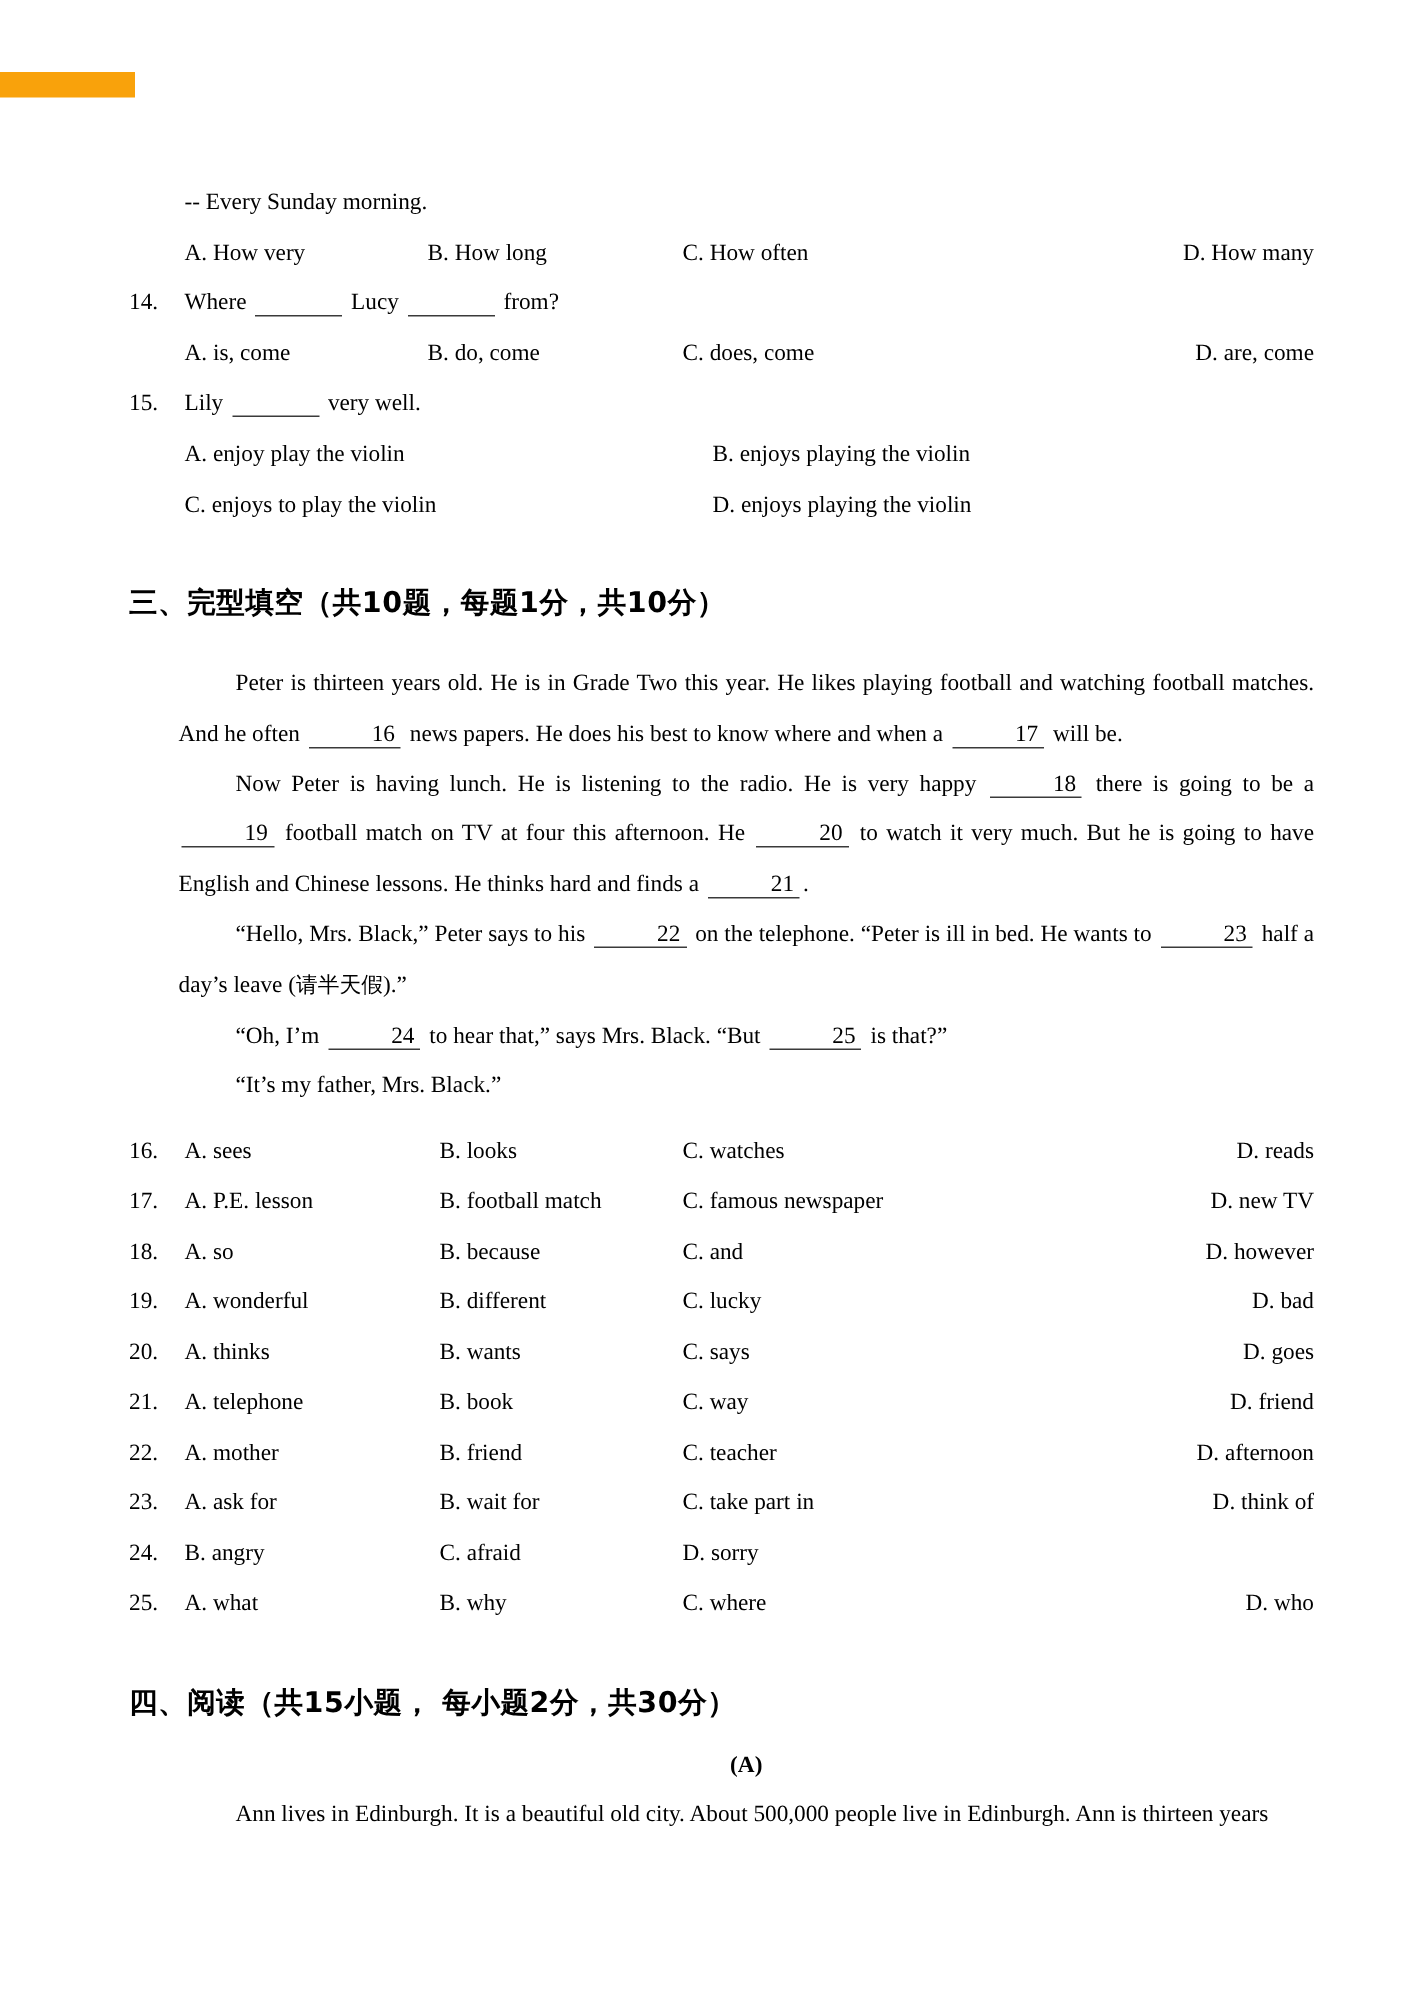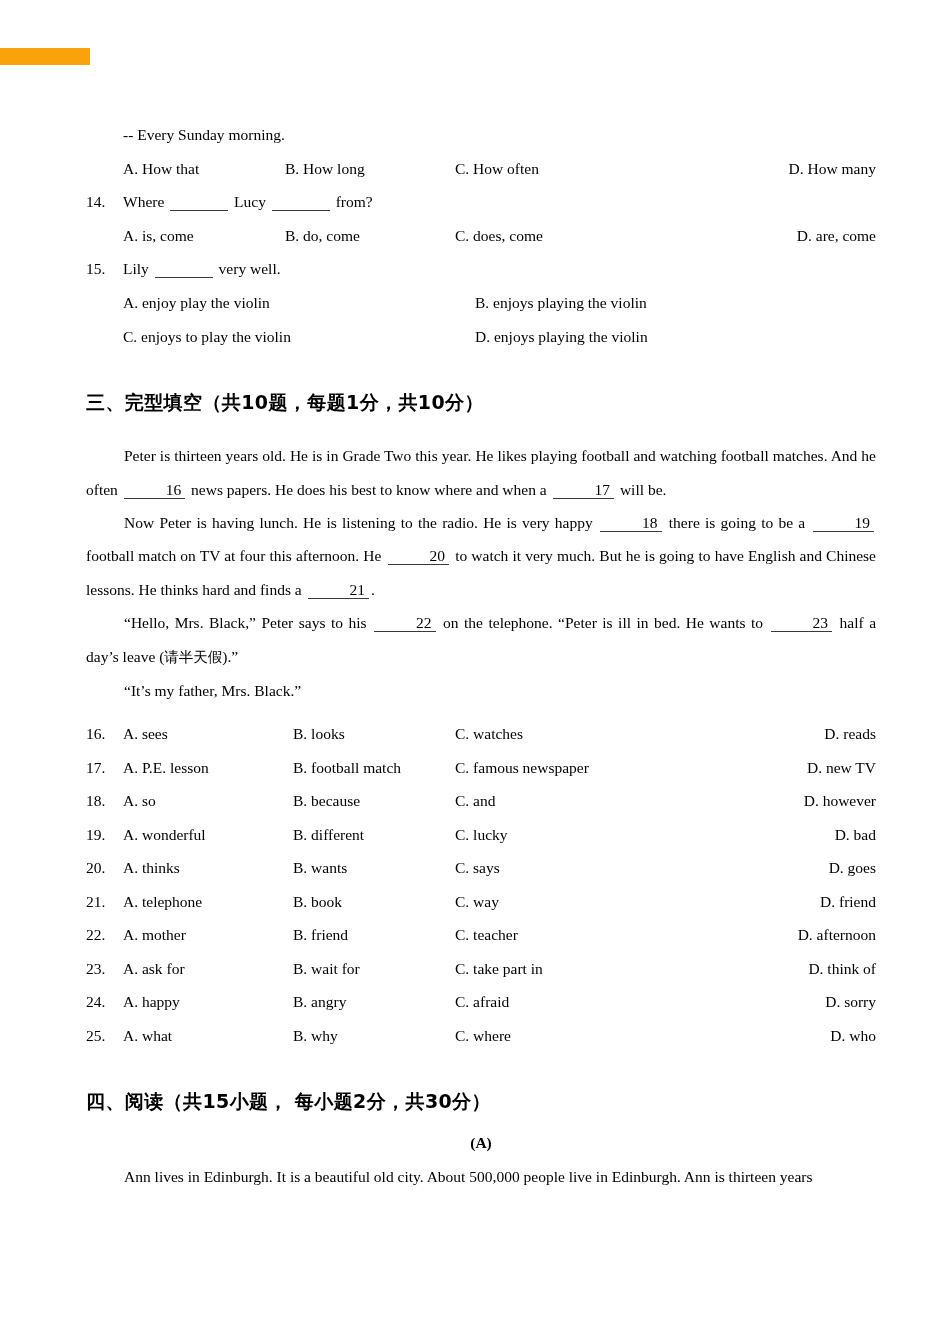--- a/index.html
+++ b/index.html
@@ -99,20 +99,21 @@
     line-height: 30px;
     letter-spacing: 0.4px;
   }
 
   
   .para {
     font-size: 15.5px;
     line-height: 33.4px;
     text-align: justify;
     text-justify: inter-word;
+    margin-left: 33px;
   }
   .para-indent { text-indent: 38px; }
 
   
   .blank {
     display: inline-block;
     border-bottom: 1px solid #3a3a3a;
     text-align: center;
     min-width: 58px;
     padding: 0 4px;
@@ -136,21 +137,21 @@
 
   <div class="top-bar"></div>
 
   <div class="content">
 
     <div class="q-row">
       <span>-- Every Sunday morning.</span>
     </div>
 
     <div class="opts-4">
-      <span>A. How that</span>
+      <span>A. How very</span>
       <span>B. How long</span>
       <span>C. How often</span>
       <span>D. How many</span>
     </div>
 
     <div class="q-row">
       <span class="q-num">14.</span>
       <span>Where</span>
       <span class="blank">&nbsp;&nbsp;&nbsp;&nbsp;&nbsp;&nbsp;</span>
       <span>Lucy</span>
@@ -207,20 +208,27 @@
     </div>
 
     <div class="para para-indent">
       <span>“Hello, Mrs. Black,” Peter says to his</span>
       <span class="blank">22</span>
       <span>on the telephone. “Peter is ill in bed. He wants to</span>
       <span class="blank blank-sm">23</span>
       <span>half a day’s leave (</span><span class="cn">请半天假</span><span>).”</span>
     </div>
 
+    <div class="para para-indent">
+      <span>“Oh, I’m</span>
+      <span class="blank">24</span>
+      <span>to hear that,” says Mrs. Black. “But</span>
+      <span class="blank">25</span>
+      <span>is that?”</span>
+    </div>
 
     <div class="para para-indent">
       <span>“It’s my father, Mrs. Black.”</span>
     </div>
 
     <div class="spacer-sm"></div>
 
     <div>
       <div class="cloze-row">
         <span class="q-num">16.</span>
@@ -273,21 +281,20 @@
       </div>
       <div class="cloze-row">
         <span class="q-num">23.</span>
         <span class="opt">A. ask for</span>
         <span class="opt">B. wait for</span>
         <span class="opt">C. take part in</span>
         <span class="opt">D. think of</span>
       </div>
       <div class="cloze-row">
         <span class="q-num">24.</span>
-        <span class="opt">A. happy</span>
         <span class="opt">B. angry</span>
         <span class="opt">C. afraid</span>
         <span class="opt">D. sorry</span>
       </div>
       <div class="cloze-row">
         <span class="q-num">25.</span>
         <span class="opt">A. what</span>
         <span class="opt">B. why</span>
         <span class="opt">C. where</span>
         <span class="opt">D. who</span>

